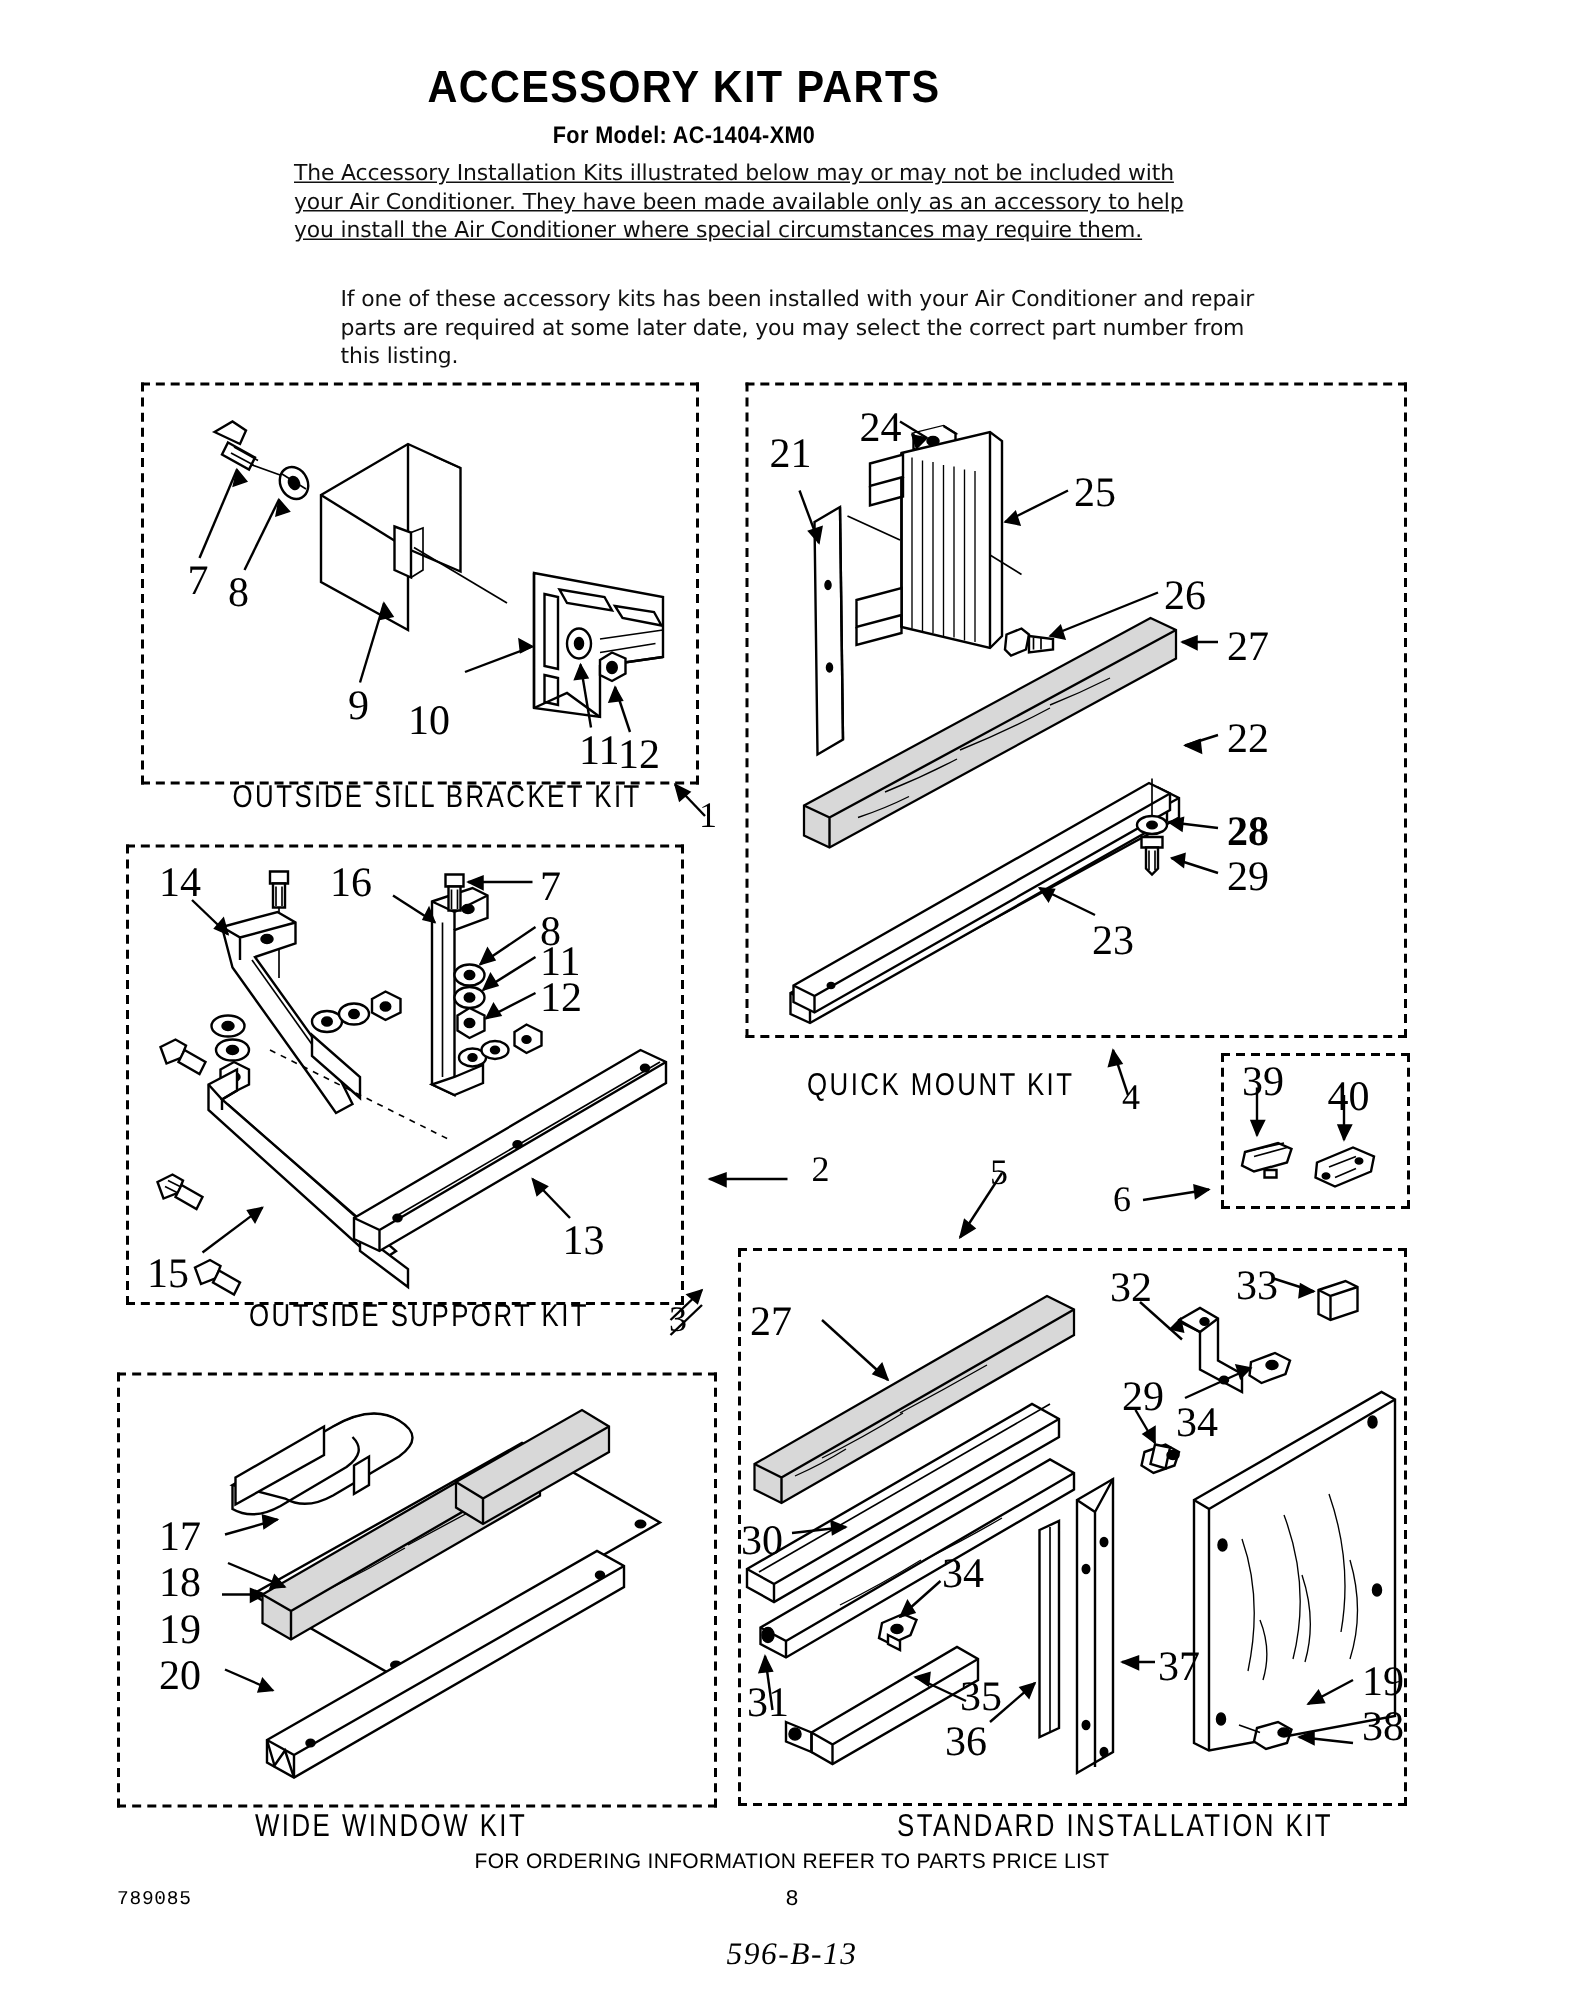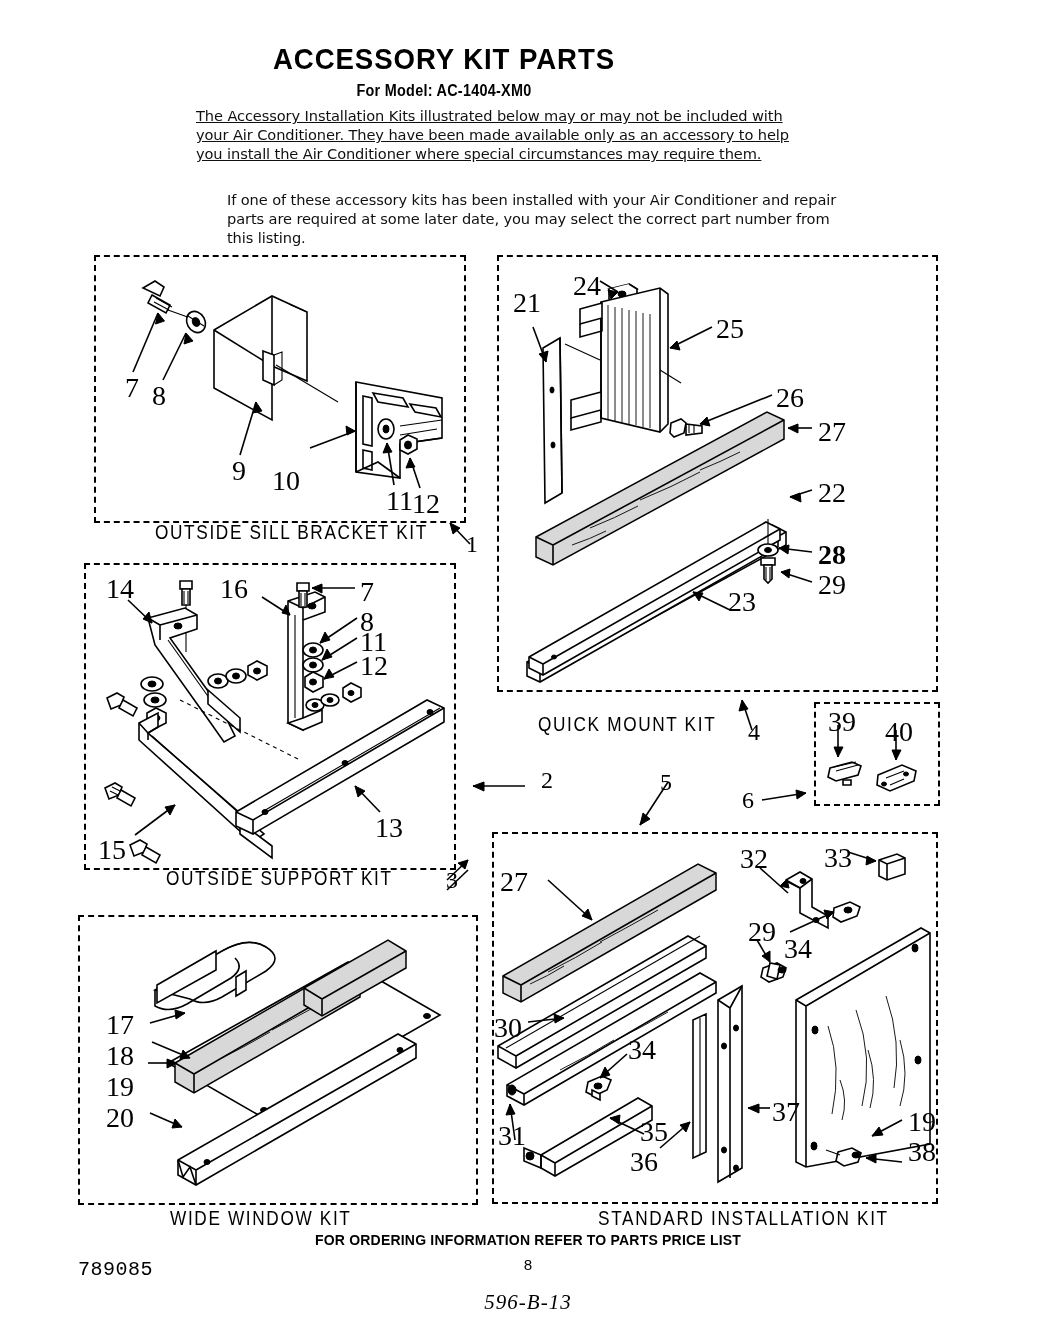--- a/index.html
+++ b/index.html
@@ -10,21 +10,21 @@
   body {
     width: 1056px;
     height: 1334px;
     position: relative;
     font-family: "Liberation Sans", sans-serif;
     color: #000000;
     overflow: hidden;
   }
 
   
-  #header { position: absolute; left: 0; top: 0; width: 888px; }
+  #header { position: absolute; left: 12px; top: 0; width: 888px; }
   #doc-title {
     text-align: center;
     font-size: 30px;
     font-weight: bold;
     letter-spacing: 1px;
     margin-top: 42px;
     font-family: "Liberation Sans", sans-serif;
     transform: scaleX(0.92);
   }
   #doc-subtitle {
@@ -88,28 +88,28 @@
     white-space: nowrap;
   }
   .callout.big { font-size: 24px; }
 
   
   #footer-note {
     position: absolute;
     left: 0; top: 1232px; width: 1056px;
     text-align: center;
     font-size: 14px;
-    font-weight: bold;
+    font-weight: normal;
     letter-spacing: 0.2px;
     font-family: "Liberation Sans", sans-serif;
   }
   #footer-partno {
     position: absolute;
     left: 78px; top: 1258px;
-    font-size: 20px;
+    font-size: 13px;
     font-family: "Liberation Mono", monospace;
     letter-spacing: 0.5px;
   }
   #footer-page {
     position: absolute;
     left: 0; top: 1258px; width: 1056px;
     text-align: center;
     font-size: 15px;
     font-family: "Liberation Mono", monospace;
   }
@@ -632,21 +632,21 @@
 <div class="callout big" style="left:466px; top:532px;">1</div>
 
 <div class="callout" style="left:513px; top:289px;">21</div>
 <div class="callout" style="left:573px; top:272px;">24</div>
 <div class="callout" style="left:716px; top:315px;">25</div>
 <div class="callout" style="left:776px; top:384px;">26</div>
 <div class="callout" style="left:818px; top:418px;">27</div>
 <div class="callout" style="left:818px; top:479px;">22</div>
 <div class="callout" style="left:818px; top:541px;font-weight:bold;">28</div>
 <div class="callout" style="left:818px; top:571px;">29</div>
-<div class="callout" style="left:728px; top:588px;text-align:center;">23</div>
+<div class="callout" style="left:728px; top:614px;text-align:center;">23</div>
 <div class="callout big" style="left:748px; top:720px;">4</div>
 
 <div class="callout" style="left:106px; top:575px;">14</div>
 <div class="callout" style="left:220px; top:575px;">16</div>
 <div class="callout" style="left:360px; top:578px;">7</div>
 <div class="callout" style="left:360px; top:608px;">8</div>
 <div class="callout" style="left:360px; top:628px;">11</div>
 <div class="callout" style="left:360px; top:652px;">12</div>
 <div class="callout" style="left:375px; top:814px;">13</div>
 <div class="callout" style="left:98px;  top:836px;">15</div>

